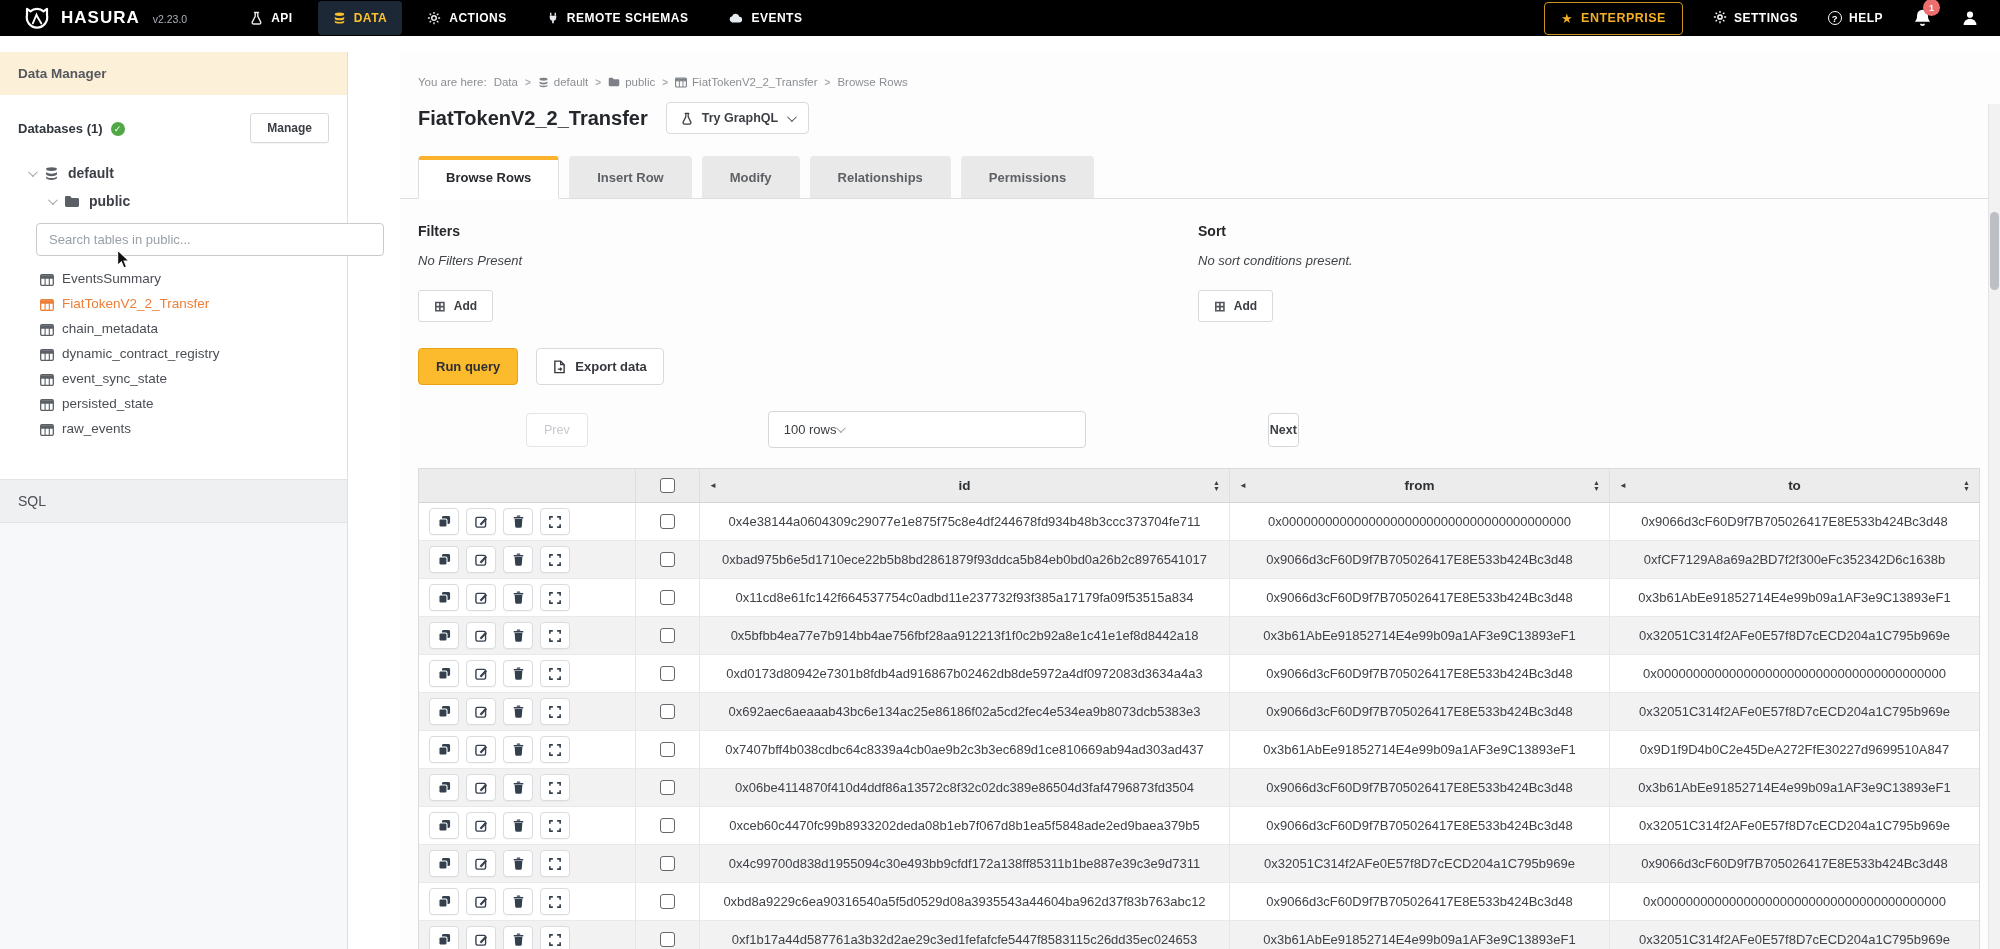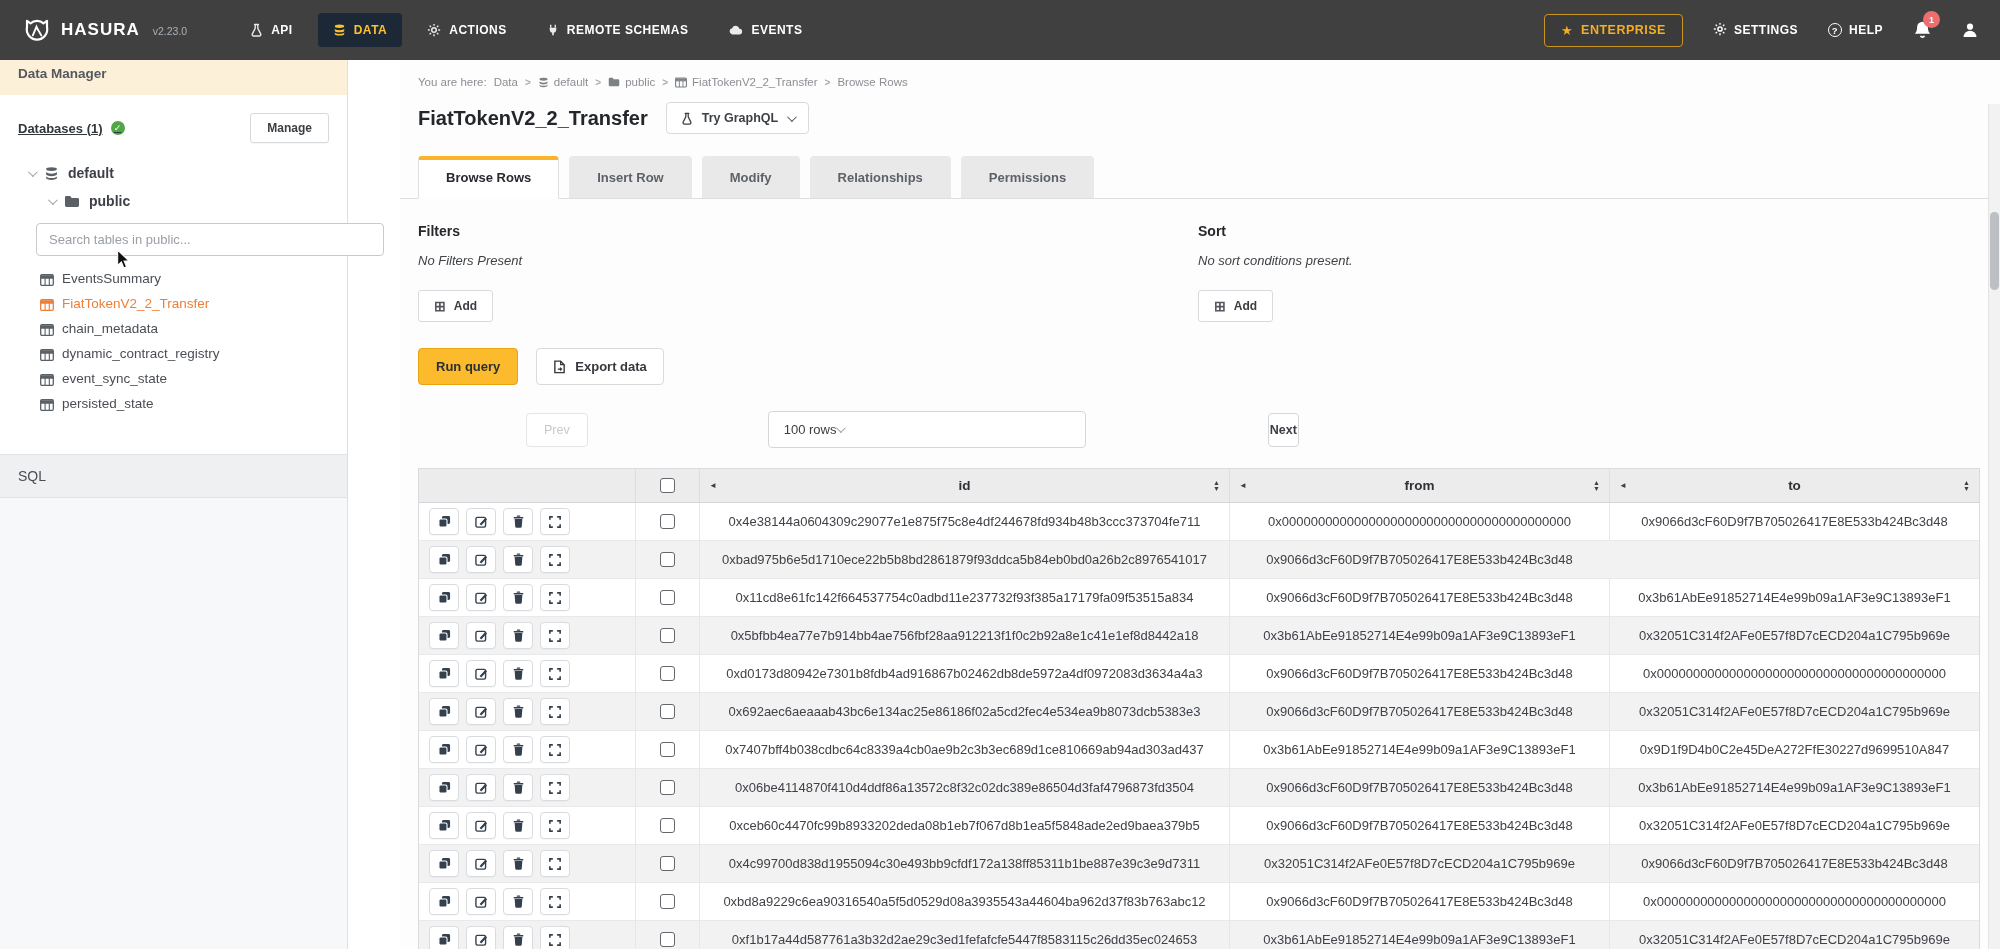--- a/index.html
+++ b/index.html
@@ -1,40 +1,40 @@
 <!DOCTYPE html>
 <html><head>
 <meta charset="utf-8">
 <style>
   * { margin:0; padding:0; box-sizing:border-box; }
   html,body { width:2000px; height:949px; overflow:hidden; font-family:"Liberation Sans","DejaVu Sans",sans-serif; background:#fff; }
 
   
-  .topnav { position:absolute; left:0; top:0; right:0; height:60px; background:#404040; display:flex; align-items:center; padding:0 22px; z-index:50; }
+  .topnav { position:absolute; left:0; top:0; right:0; height:36px; background:#000000; display:flex; align-items:center; padding:0 22px; z-index:50; }
   .brand { display:flex; align-items:center; gap:9px; }
   .brand-name { color:#fff; font-weight:bold; font-size:17px; letter-spacing:1px; }
   .brand-ver { color:#aab1ba; font-size:10.5px; margin-left:4px; margin-top:2px; }
   .nav-menu { display:flex; align-items:center; gap:10px; margin-left:48px; height:100%; }
   .nav-item { display:flex; align-items:center; gap:8px; color:#fff; font-size:12px; font-weight:bold; letter-spacing:.5px; padding:10px 15px; border-radius:4px; cursor:pointer; }
   .nav-item .nicon { color:#e8ebef; display:flex; }
   .nav-item.active { background:#1d2836; color:#fcc02f; }
   .nav-item.active .nicon { color:#fcc02f; }
   .nav-right { margin-left:auto; display:flex; align-items:center; gap:30px; }
   .btn-enterprise { display:flex; align-items:center; gap:8px; border:1.5px solid #c9941f; color:#f3ae24; font-weight:bold; font-size:12.5px; letter-spacing:.5px; padding:8px 16px; border-radius:4px; cursor:pointer; background:rgba(0,0,0,.08); }
   .nav-plain { display:flex; align-items:center; gap:7px; color:#fff; font-weight:bold; font-size:12px; letter-spacing:.5px; cursor:pointer; }
   .help-circ { width:14px; height:14px; border:1.4px solid #fff; border-radius:50%; font-size:9.5px; display:flex; align-items:center; justify-content:center; font-weight:bold; }
   .bell-wrap { position:relative; cursor:pointer; display:flex; }
   .badge { position:absolute; top:-9px; right:-8px; min-width:17px; height:17px; background:#ec6e6e; border-radius:50%; color:#fff; font-size:9px; font-weight:bold; display:flex; align-items:center; justify-content:center; }
 
   
   .sidebar { position:absolute; left:0; top:52px; width:348px; bottom:0; background:#fff; border-right:1px solid #dcdfe3; display:flex; flex-direction:column; z-index:10; }
   .side-header { background:#fcf0d9; padding:14px 18px; font-weight:bold; font-size:13.5px; color:#55585f; }
   .side-main { padding:16px 16px 38px 16px; }
   .db-row { display:flex; align-items:center; justify-content:space-between; margin:2px 2px 16px 2px; }
-  .db-label { display:flex; align-items:center; gap:8px; font-weight:bold; font-size:13px; color:#32373d;text-decoration:underline; }
+  .db-label { display:flex; align-items:flex-end; gap:8px; font-weight:bold; font-size:13px; color:#32373d; }
   .check-circ { width:14px; height:14px; background:#4fa845; border-radius:50%; color:#fff; font-size:9px; display:flex; align-items:center; justify-content:center; }
   .btn-manage { background:#fff; border:1px solid #d7dadd; border-radius:3px; padding:7px 16px; font-weight:bold; font-size:12px; color:#3b3e43; cursor:pointer; box-shadow:0 1px 1px rgba(0,0,0,.04); }
   .tree-row { display:flex; align-items:center; gap:9px; font-weight:bold; font-size:14px; color:#3d4147; padding:6px 0; cursor:pointer; }
   .tree-default { margin-left:12px; }
   .tree-public { margin-left:32px; }
   .chev { width:7px; height:7px; border-right:1.6px solid #9aa0a6; border-bottom:1.6px solid #9aa0a6; transform:rotate(45deg) translateY(-2px); display:inline-block; }
   .search-wrap { margin:8px 0 10px 20px; }
   .search-input { width:348px; height:33px; border:1px solid #c7cacf; border-radius:4px; padding:0 12px; font-size:13px; color:#3b3e43; font-family:inherit; }
   .search-input::placeholder { color:#9aa0a7; }
   .table-list { margin-left:22px; margin-top:4px; }
@@ -280,20 +280,30 @@
   </div>
         <div class="table-item">
     <span class="ticon">
             <svg width="14" height="12" viewBox="0 0 14 12">
               <rect x="0.7" y="0.7" width="12.6" height="10.6" rx="1.2" fill="none" stroke="currentColor" stroke-width="1.3"></rect>
               <path d="M1 1.2h12v2.8H1z" fill="currentColor"></path>
               <path d="M0.7 4.1h12.6M5.1 4.1v7.2M9.3 4.1v7.2" stroke="currentColor" stroke-width="1.1"></path>
             </svg>
           </span>
     <span class="tlabel">persisted_state</span>
+  </div>
+        <div class="table-item">
+    <span class="ticon">
+            <svg width="14" height="12" viewBox="0 0 14 12">
+              <rect x="0.7" y="0.7" width="12.6" height="10.6" rx="1.2" fill="none" stroke="currentColor" stroke-width="1.3"></rect>
+              <path d="M1 1.2h12v2.8H1z" fill="currentColor"></path>
+              <path d="M0.7 4.1h12.6M5.1 4.1v7.2M9.3 4.1v7.2" stroke="currentColor" stroke-width="1.1"></path>
+            </svg>
+          </span>
+    <span class="tlabel">raw_events</span>
   </div>
       </div>
   </div>
   <div class="sql-section">
     <div class="sql-bar">SQL</div>
   </div>
 </div>
 
 <div class="cursor-arrow">
   <svg width="15" height="21" viewBox="0 0 12 18">
@@ -499,20 +509,21 @@
                 <svg width="12" height="12" viewBox="0 0 14 14">
                   <path d="M1 4.5V1h3.5M9.5 1H13v3.5M13 9.5V13H9.5M4.5 13H1V9.5" fill="none" stroke="#35404f" stroke-width="1.9"></path>
                 </svg>
               </button>
     </div>
     <div class="cell">
       <input type="checkbox" class="cbx" style="">
     </div>
     <div class="cell c-id">0xbad975b6e5d1710ece22b5b8bd2861879f93ddca5b84eb0bd0a26b2c8976541017</div>
     <div class="cell c-from">0x9066d3cF60D9f7B705026417E8E533b424Bc3d48</div>
+    <div class="cell c-to">0xfCF7129A8a69a2BD7f2f300eFc352342D6c1638b</div>
   </div>
           <div class="grid-row drow">
     <div class="cell actions">
       <button class="abtn">
                 <svg width="13" height="13" viewBox="0 0 14 14">
                   <rect x="4.3" y="1" width="8.7" height="8.7" rx="1.6" fill="#35404f"></rect>
                   <rect x="1" y="4.3" width="8.7" height="8.7" rx="1.6" fill="#35404f" stroke="#fff" stroke-width="1.2"></rect>
                 </svg>
               </button>
       <button class="abtn">

